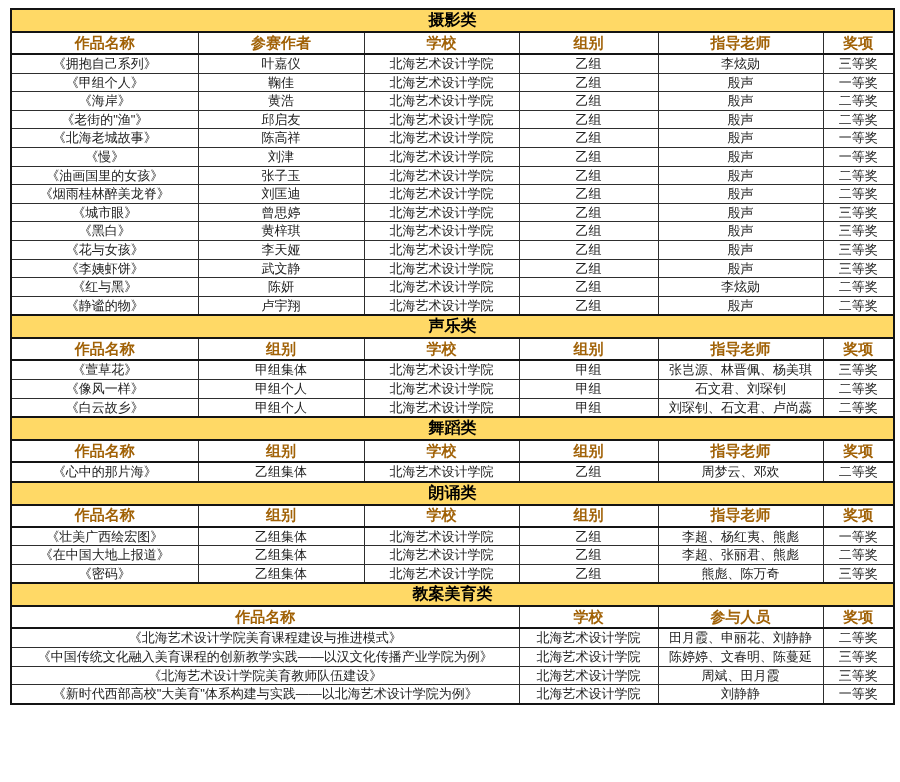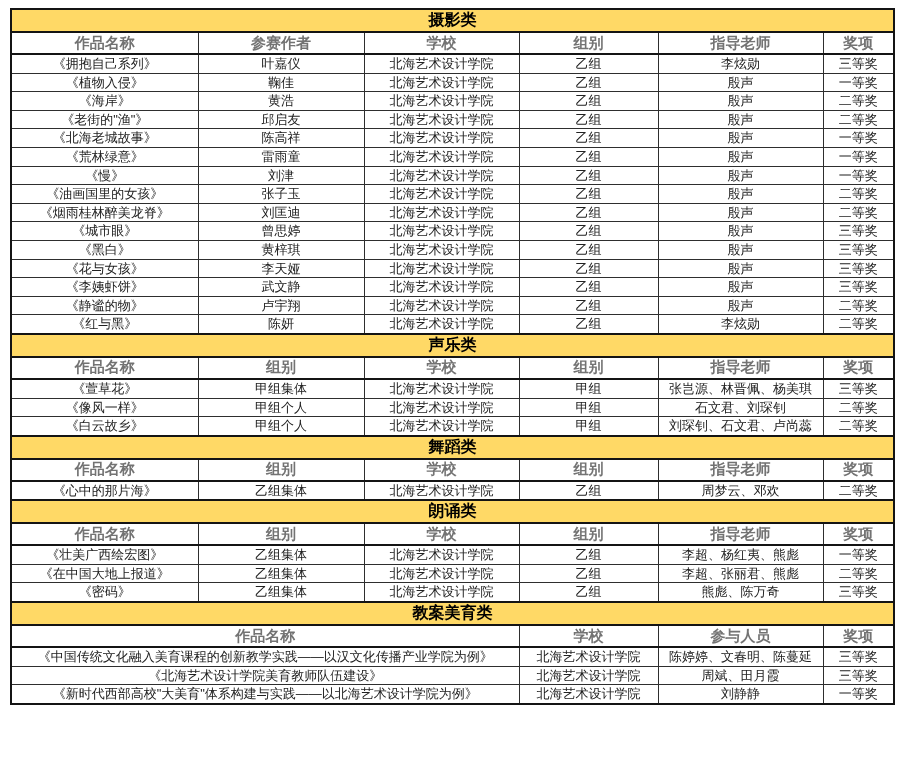--- a/index.html
+++ b/index.html
@@ -37,21 +37,21 @@
     font-weight: bold;
     font-size: 16px;
     color: #000000;
     height: 21px;
     border-top: 2px solid #141414;
     border-bottom: 2px solid #141414;
   }
   tr.colhead td {
     font-weight: bold;
     font-size: 15px;
-    color: #737373;
+    color: #a16207;
     height: 22px;
     border-bottom: 2px solid #141414;
   }
   tr.data td {
     font-size: 13px;
     color: #212121;
     height: 17.6px;
     line-height: 17.6px;
   }
 </style>
@@ -82,21 +82,21 @@
         </tr>
         <tr class="data">
           <td>《拥抱自己系列》</td>
           <td>叶嘉仪</td>
           <td>北海艺术设计学院</td>
           <td>乙组</td>
           <td>李炫勋</td>
           <td>三等奖</td>
         </tr>
         <tr class="data">
-          <td>《植物入侵》</td>
+          <td>《甲组个人》</td>
           <td>鞠佳</td>
           <td>北海艺术设计学院</td>
           <td>乙组</td>
           <td>殷声</td>
           <td>一等奖</td>
         </tr>
         <tr class="data">
           <td>《海岸》</td>
           <td>黄浩</td>
           <td>北海艺术设计学院</td>
@@ -114,28 +114,20 @@
         </tr>
         <tr class="data">
           <td>《北海老城故事》</td>
           <td>陈高祥</td>
           <td>北海艺术设计学院</td>
           <td>乙组</td>
           <td>殷声</td>
           <td>一等奖</td>
         </tr>
         <tr class="data">
-          <td>《荒林绿意》</td>
-          <td>雷雨童</td>
-          <td>北海艺术设计学院</td>
-          <td>乙组</td>
-          <td>殷声</td>
-          <td>一等奖</td>
-        </tr>
-        <tr class="data">
           <td>《慢》</td>
           <td>刘津</td>
           <td>北海艺术设计学院</td>
           <td>乙组</td>
           <td>殷声</td>
           <td>一等奖</td>
         </tr>
         <tr class="data">
           <td>《油画国里的女孩》</td>
           <td>张子玉</td>
@@ -178,35 +170,35 @@
         </tr>
         <tr class="data">
           <td>《李姨虾饼》</td>
           <td>武文静</td>
           <td>北海艺术设计学院</td>
           <td>乙组</td>
           <td>殷声</td>
           <td>三等奖</td>
         </tr>
         <tr class="data">
+          <td>《红与黑》</td>
+          <td>陈妍</td>
+          <td>北海艺术设计学院</td>
+          <td>乙组</td>
+          <td>李炫勋</td>
+          <td>二等奖</td>
+        </tr>
+        <tr class="data">
           <td>《静谧的物》</td>
           <td>卢宇翔</td>
           <td>北海艺术设计学院</td>
           <td>乙组</td>
           <td>殷声</td>
           <td>二等奖</td>
         </tr>
-        <tr class="data">
-          <td>《红与黑》</td>
-          <td>陈妍</td>
-          <td>北海艺术设计学院</td>
-          <td>乙组</td>
-          <td>李炫勋</td>
-          <td>二等奖</td>
-        </tr>
         <tr class="band">
           <td colspan="6">声乐类</td>
         </tr>
         <tr class="colhead">
           <td>作品名称</td>
           <td>组别</td>
           <td>学校</td>
           <td>组别</td>
           <td>指导老师</td>
           <td>奖项</td>
@@ -290,20 +282,26 @@
           <td>三等奖</td>
         </tr>
         <tr class="band">
           <td colspan="6">教案美育类</td>
         </tr>
         <tr class="colhead">
           <td colspan="3">作品名称</td>
           <td>学校</td>
           <td>参与人员</td>
           <td>奖项</td>
+        </tr>
+        <tr class="data">
+          <td colspan="3">《北海艺术设计学院美育课程建设与推进模式》</td>
+          <td>北海艺术设计学院</td>
+          <td>田月霞、申丽花、刘静静</td>
+          <td>二等奖</td>
         </tr>
         <tr class="data">
           <td colspan="3">《中国传统文化融入美育课程的创新教学实践——以汉文化传播产业学院为例》</td>
           <td>北海艺术设计学院</td>
           <td>陈婷婷、文春明、陈蔓延</td>
           <td>三等奖</td>
         </tr>
         <tr class="data">
           <td colspan="3">《北海艺术设计学院美育教师队伍建设》</td>
           <td>北海艺术设计学院</td>

